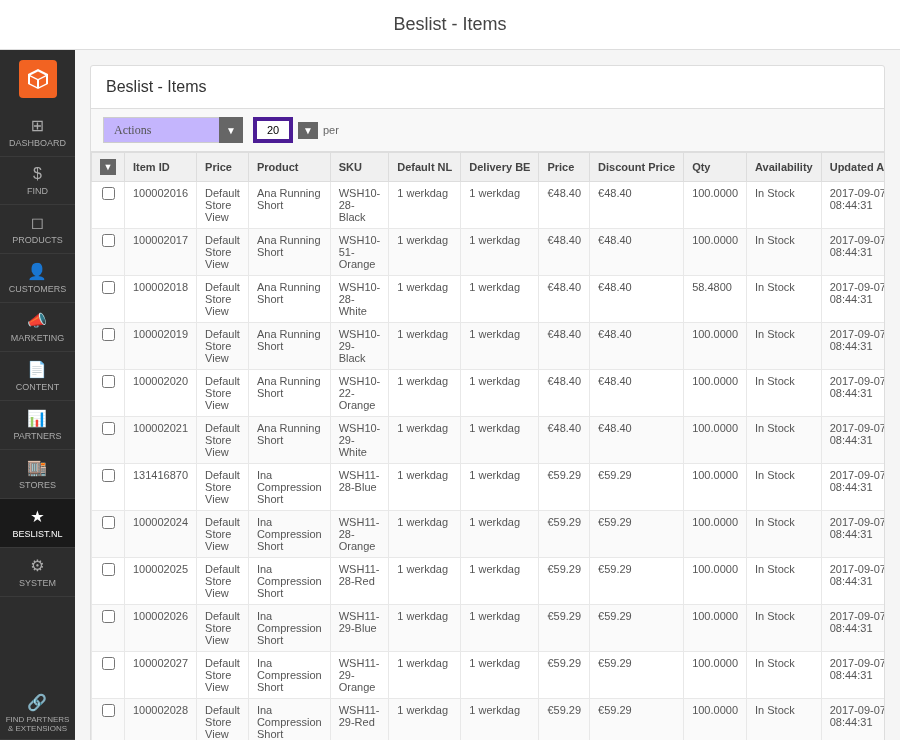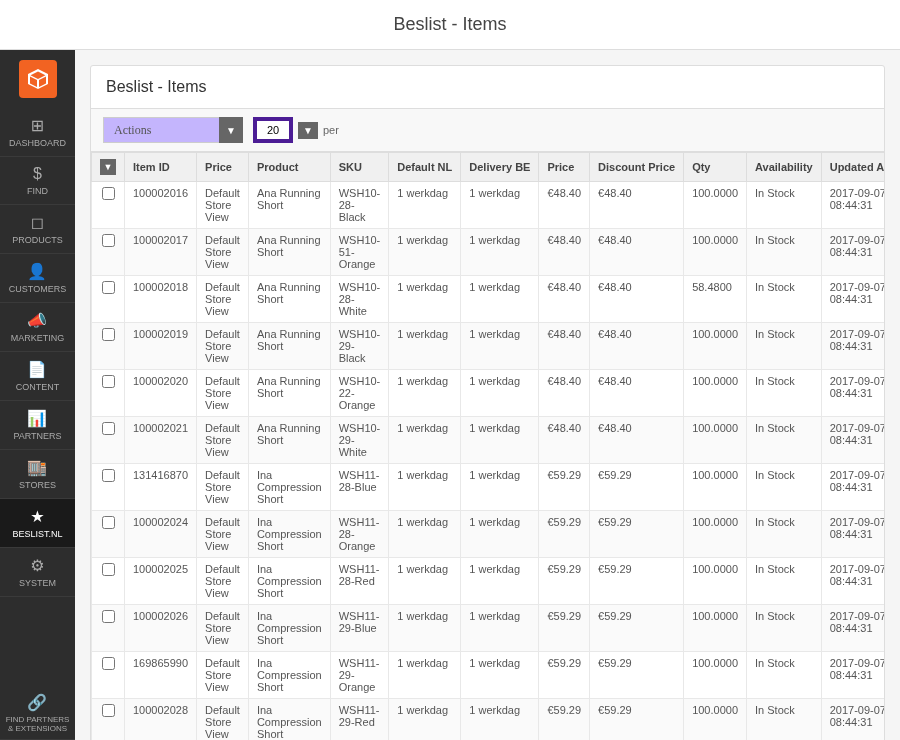--- a/index.html
+++ b/index.html
@@ -488,21 +488,21 @@
       <td>€59.29</td>
       <td>100.0000</td>
       <td>In Stock</td>
       <td>2017-09-07 08:44:31</td>
 
     </tr>
               <tr>
       <td class="checkbox-col">
         <input type="checkbox" style="">
       </td>
-      <td>169865990</td>
+      <td>100002027</td>
       <td>Default Store View</td>
       <td>Ina Compression Short</td>
       <td>WSH11-29-Orange</td>
       <td>1 werkdag</td>
       <td>1 werkdag</td>
       <td>€59.29</td>
       <td>€59.29</td>
       <td>100.0000</td>
       <td>In Stock</td>
       <td>2017-09-07 08:44:31</td>

